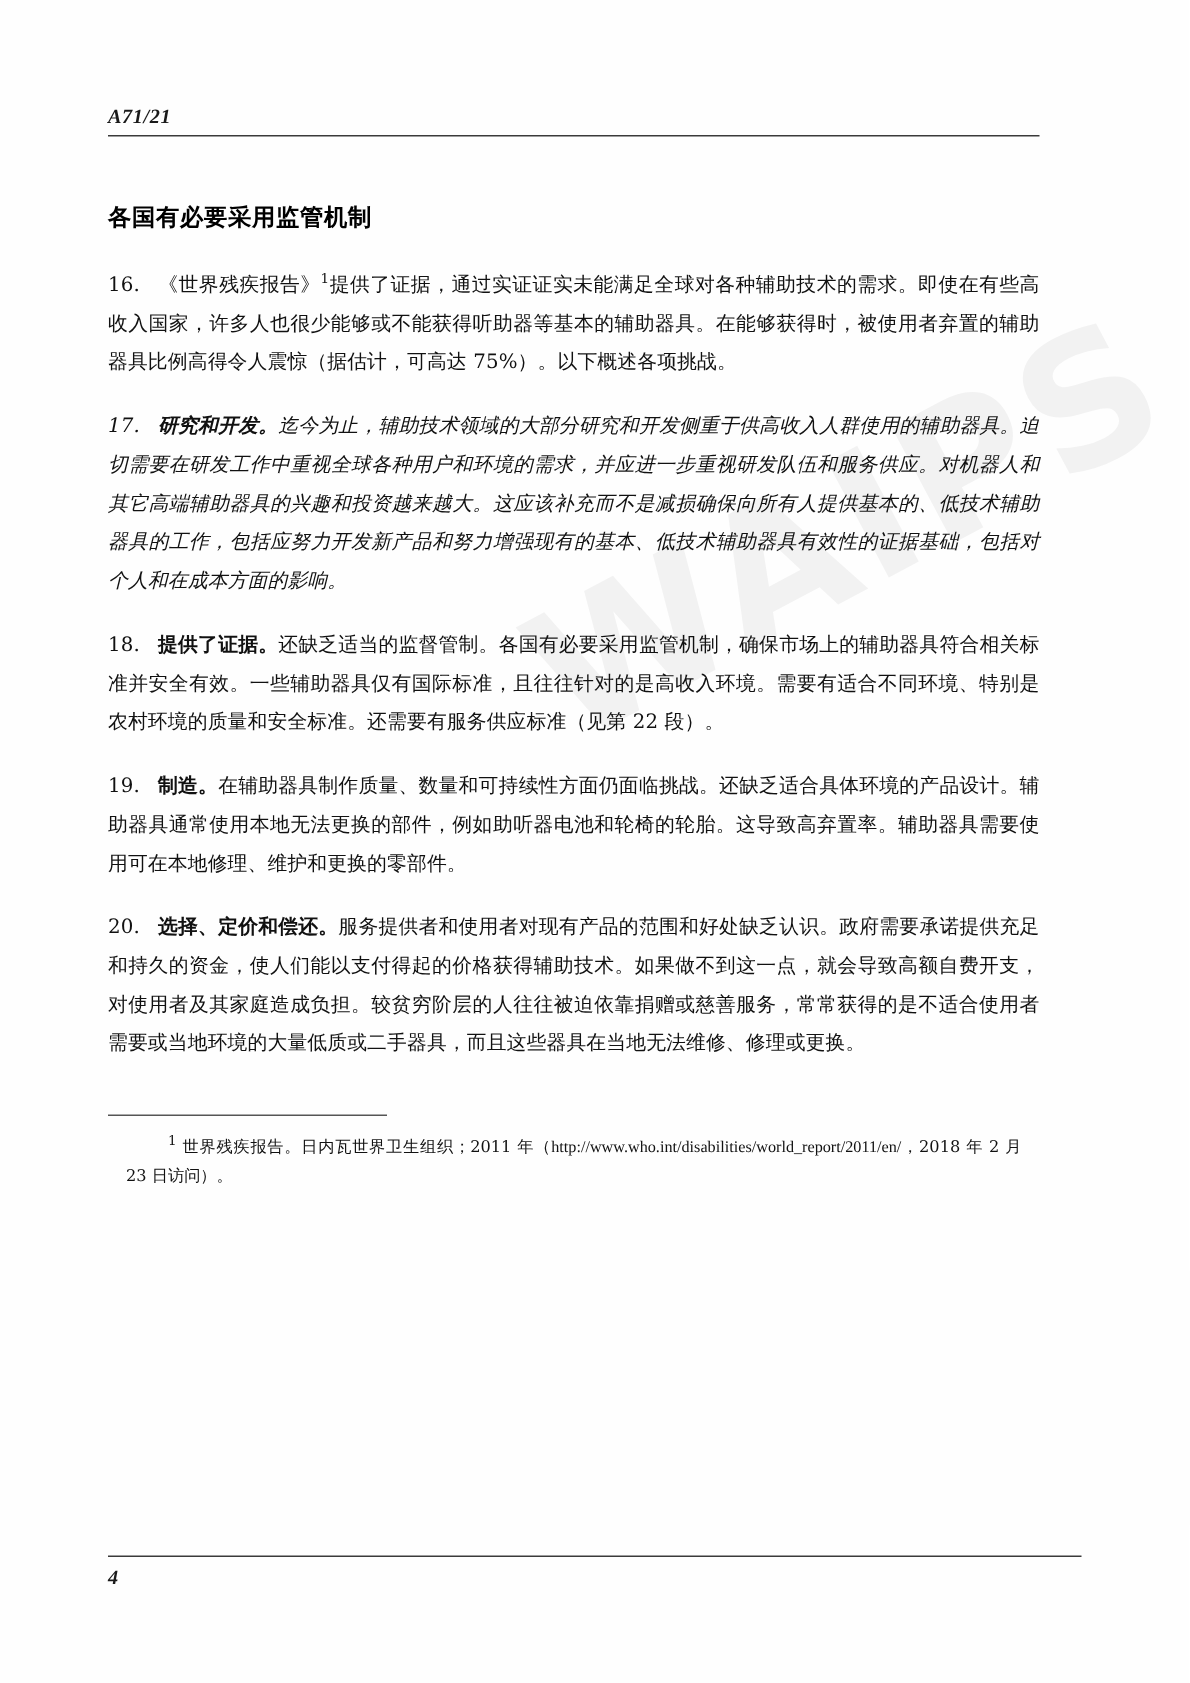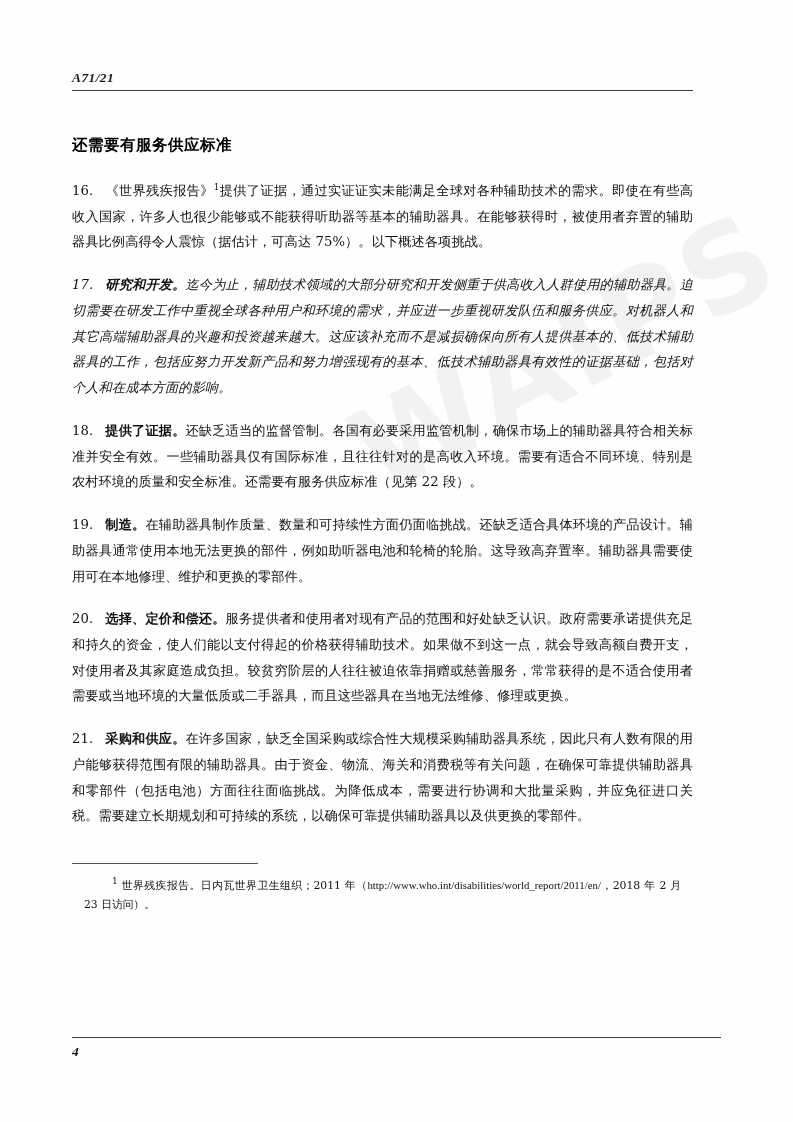--- a/index.html
+++ b/index.html
@@ -178,21 +178,21 @@
 
   <div class="watermark">
     <div class="watermark-text">WAIPS</div>
   </div>
 
   <div class="content">
 
     <div class="header">A71/21</div>
     <hr class="header-rule">
 
-    <h1 class="section-title">还需要有服务供应标准</h1>
+    <h1 class="section-title">各国有必要采用监管机制</h1>
 
     <p class="para">
       <span class="pnum">16.</span><span class="pnum-sp"></span><span>《世界残疾报告》</span><sup class="fn">1</sup><span>提供了证据，通过实证证实未能满足全球对各种辅助技术的需求。即使在有些高收入国家，许多人也很少能够或不能获得听助器等基本的辅助器具。在能够获得时，被使用者弃置的辅助器具比例高得令人震惊（据估计，可高达 75%）。以下概述各项挑战。</span>
     </p>
 
     <p class="para italic-run">
       <span class="pnum">17.</span><span class="pnum-sp"></span><span class="lead">研究和开发。</span><span>迄今为止，辅助技术领域的大部分研究和开发侧重于供高收入人群使用的辅助器具。迫切需要在研发工作中重视全球各种用户和环境的需求，并应进一步重视研发队伍和服务供应。对机器人和其它高端辅助器具的兴趣和投资越来越大。这应该补充而不是减损确保向所有人提供基本的、低技术辅助器具的工作，包括应努力开发新产品和努力增强现有的基本、低技术辅助器具有效性的证据基础，包括对个人和在成本方面的影响。</span>
     </p>
 
     <p class="para">
@@ -200,23 +200,20 @@
     </p>
 
     <p class="para">
       <span class="pnum">19.</span><span class="pnum-sp"></span><span class="lead">制造。</span><span>在辅助器具制作质量、数量和可持续性方面仍面临挑战。还缺乏适合具体环境的产品设计。辅助器具通常使用本地无法更换的部件，例如助听器电池和轮椅的轮胎。这导致高弃置率。辅助器具需要使用可在本地修理、维护和更换的零部件。</span>
     </p>
 
     <p class="para">
       <span class="pnum">20.</span><span class="pnum-sp"></span><span class="lead">选择、定价和偿还。</span><span>服务提供者和使用者对现有产品的范围和好处缺乏认识。政府需要承诺提供充足和持久的资金，使人们能以支付得起的价格获得辅助技术。如果做不到这一点，就会导致高额自费开支，对使用者及其家庭造成负担。较贫穷阶层的人往往被迫依靠捐赠或慈善服务，常常获得的是不适合使用者需要或当地环境的大量低质或二手器具，而且这些器具在当地无法维修、修理或更换。</span>
     </p>
 
-    <p class="para">
-      <span class="pnum">21.</span><span class="pnum-sp"></span><span class="lead">采购和供应。</span><span>在许多国家，缺乏全国采购或综合性大规模采购辅助器具系统，因此只有人数有限的用户能够获得范围有限的辅助器具。由于资金、物流、海关和消费税等有关问题，在确保可靠提供辅助器具和零部件（包括电池）方面往往面临挑战。为降低成本，需要进行协调和大批量采购，并应免征进口关税。需要建立长期规划和可持续的系统，以确保可靠提供辅助器具以及供更换的零部件。</span>
-    </p>
 
     <div class="footnote-wrap">
       <hr class="footnote-rule">
       <p class="footnote">
         <sup class="fn">1</sup>
         <span>世界残疾报告。日内瓦世界卫生组织；2011 年（</span><span class="mono">http://www.who.int/disabilities/world_report/2011/en/</span><span>，2018 年 2 月 23 日访问）。</span>
       </p>
     </div>
 
   </div>

